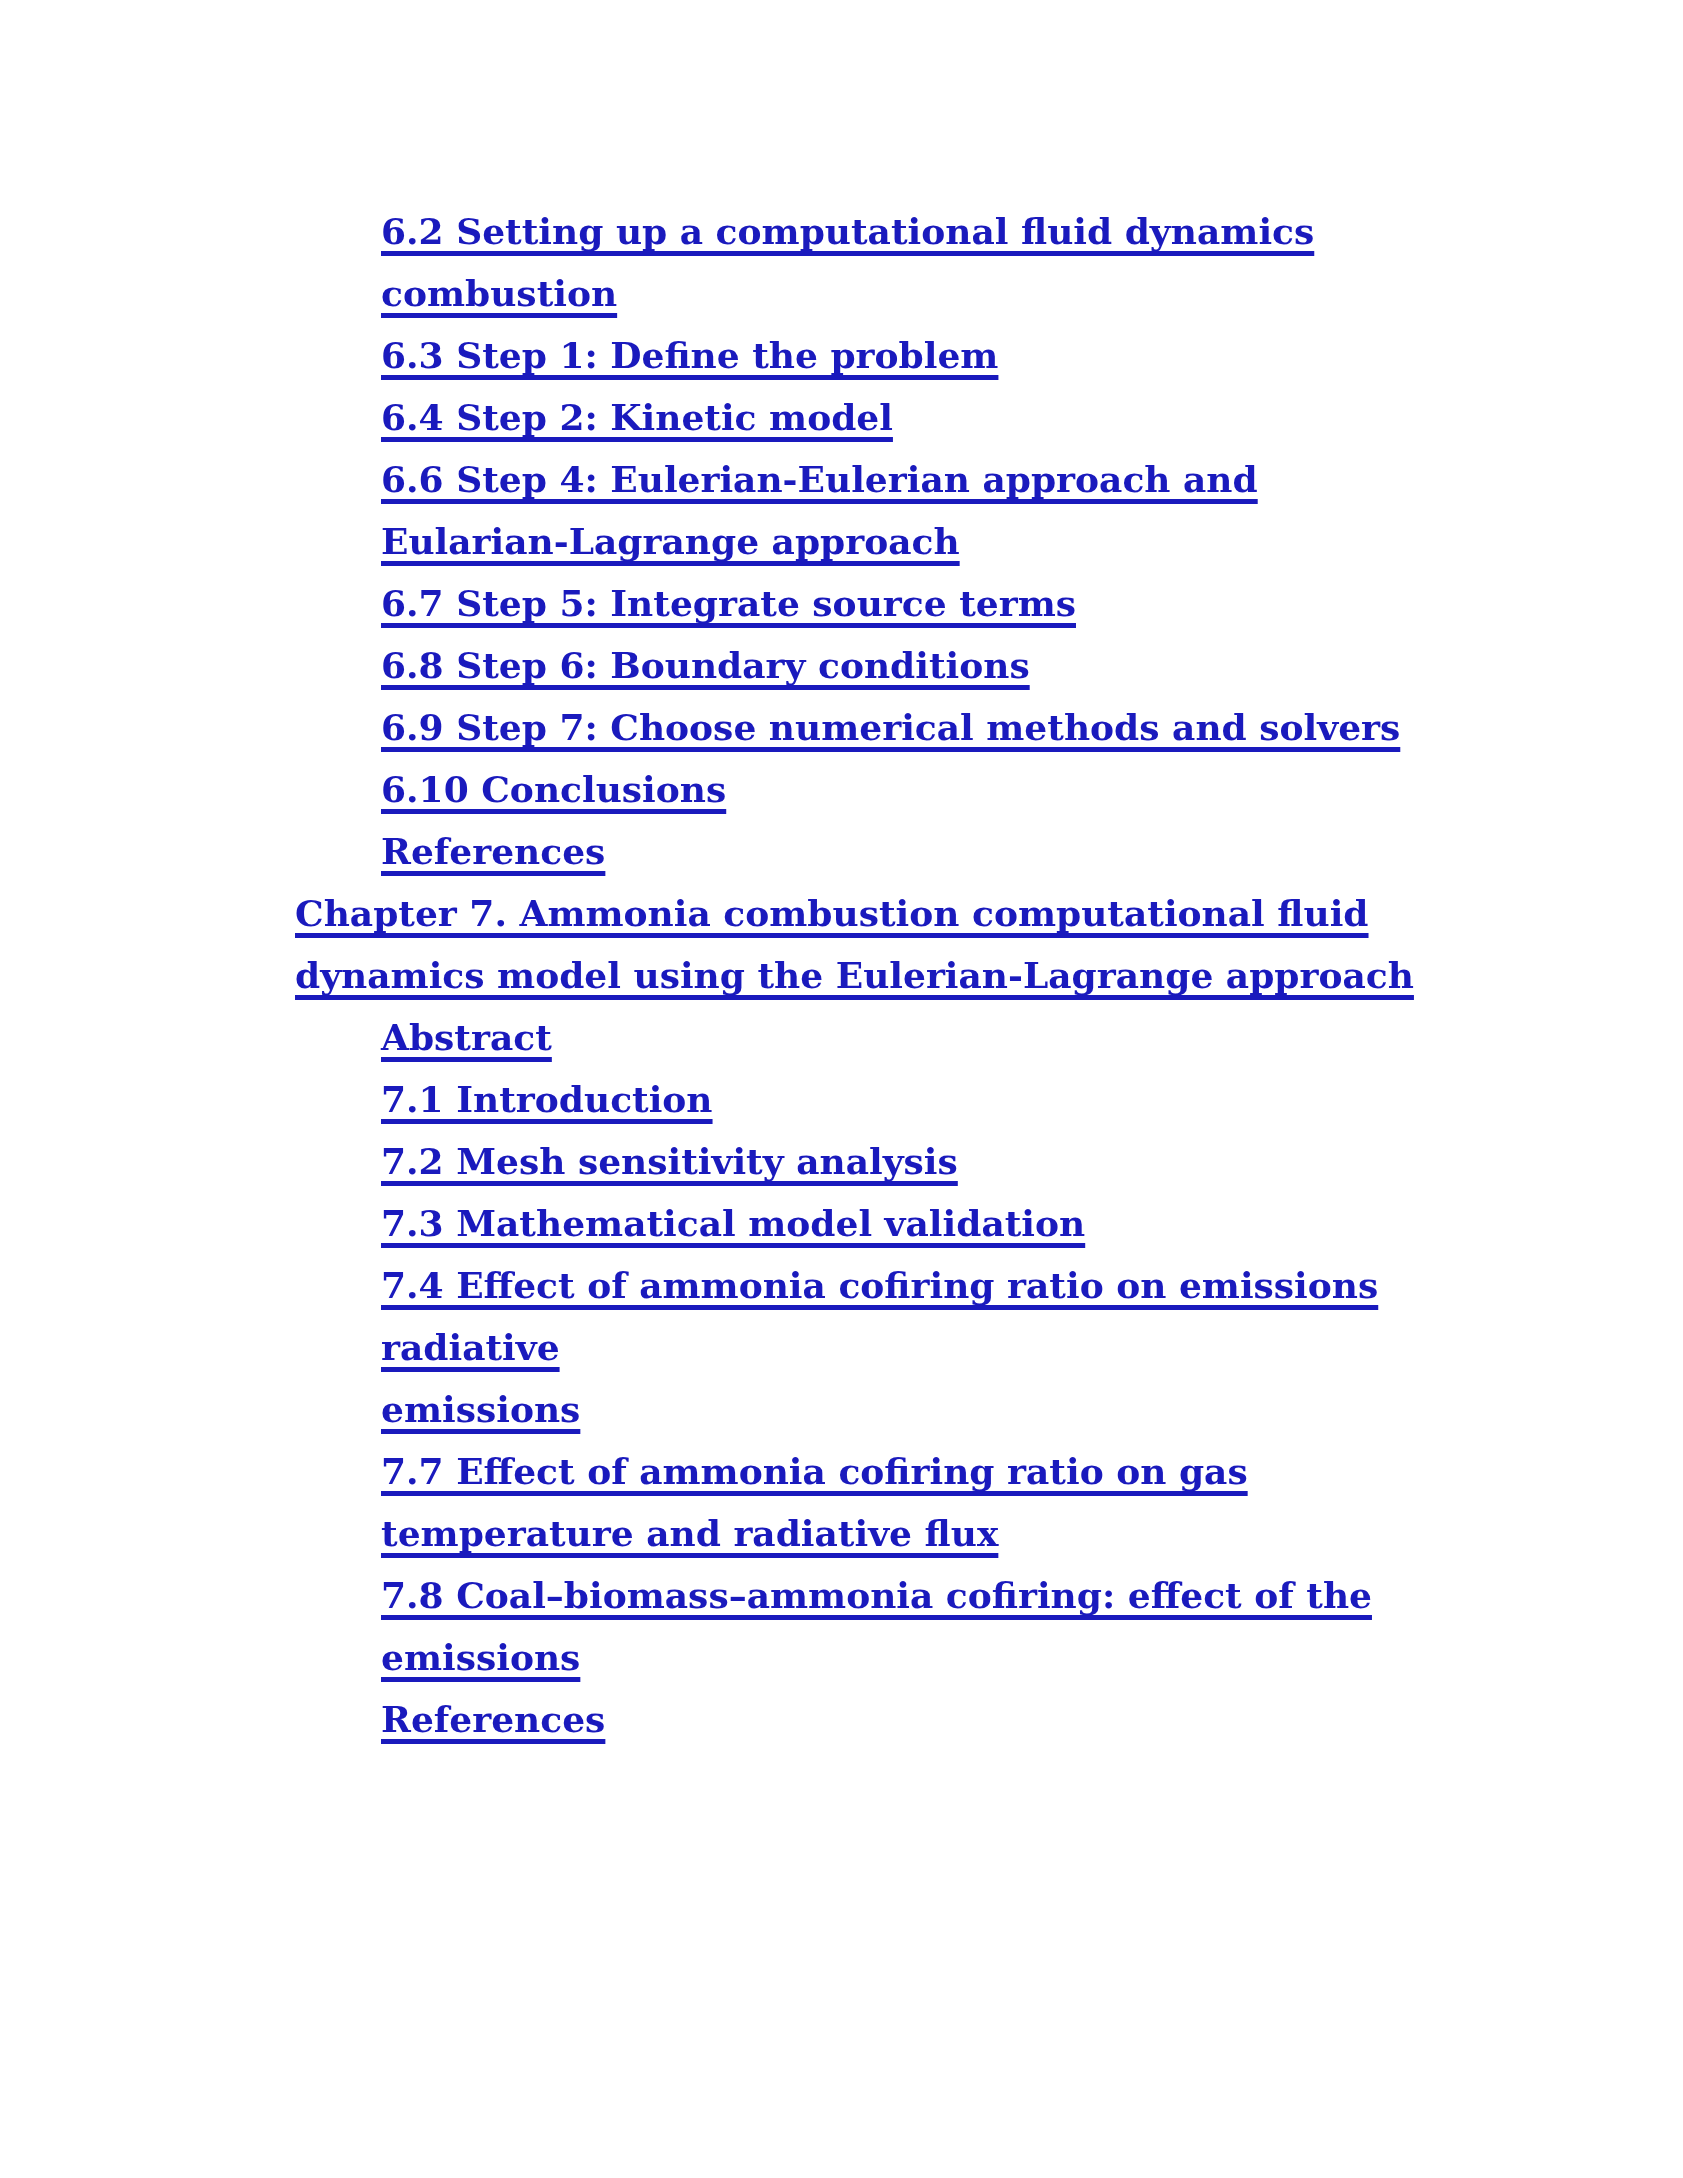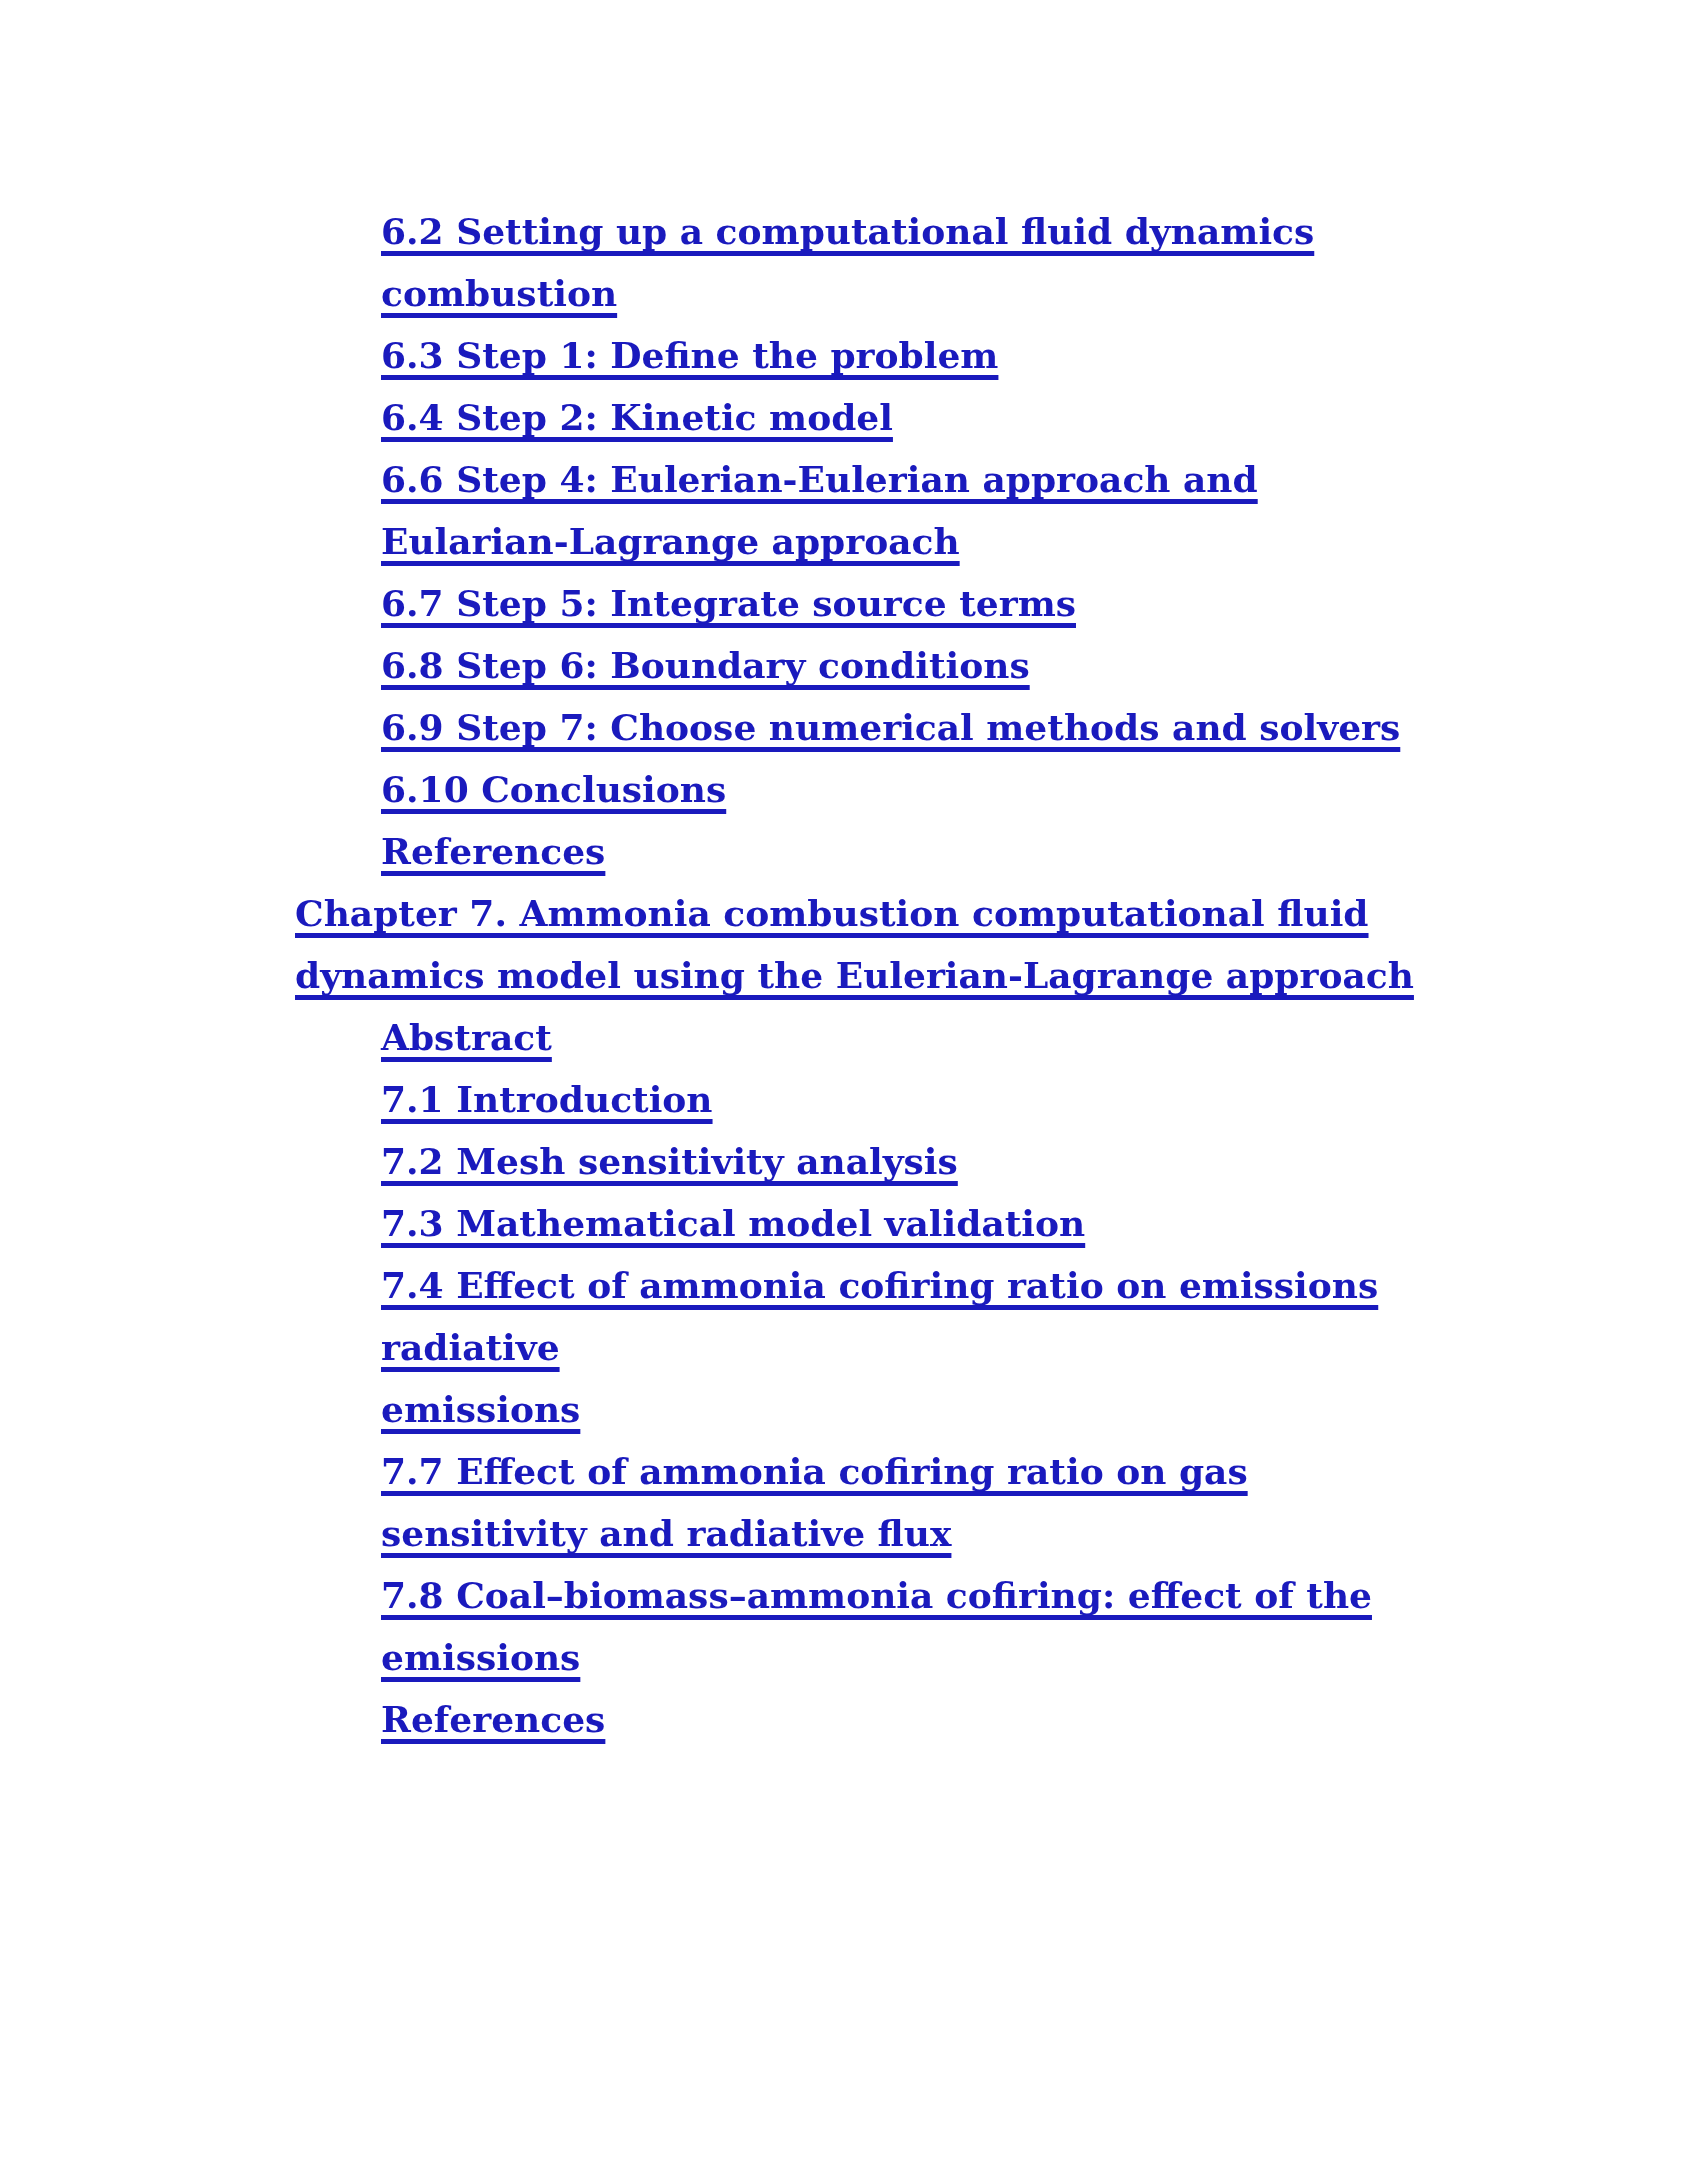--- a/index.html
+++ b/index.html
@@ -95,21 +95,21 @@
     </a>
     <a class="toc-entry section" href="#">
       <div class="toc-line">7.4 Effect of ammonia cofiring ratio on emissions</div>
       <div class="toc-line">radiative</div>
     </a>
     <a class="toc-entry section" href="#">
       <div class="toc-line">emissions</div>
     </a>
     <a class="toc-entry section" href="#">
       <div class="toc-line">7.7 Effect of ammonia cofiring ratio on gas</div>
-      <div class="toc-line">sensitivity and radiative flux</div>
+      <div class="toc-line">temperature and radiative flux</div>
     </a>
     <a class="toc-entry section" href="#">
       <div class="toc-line">7.8 Coal–biomass–ammonia cofiring: effect of the</div>
       <div class="toc-line">emissions</div>
     </a>
     <a class="toc-entry section" href="#">
       <div class="toc-line">References</div>
     </a>
   </nav>
 

